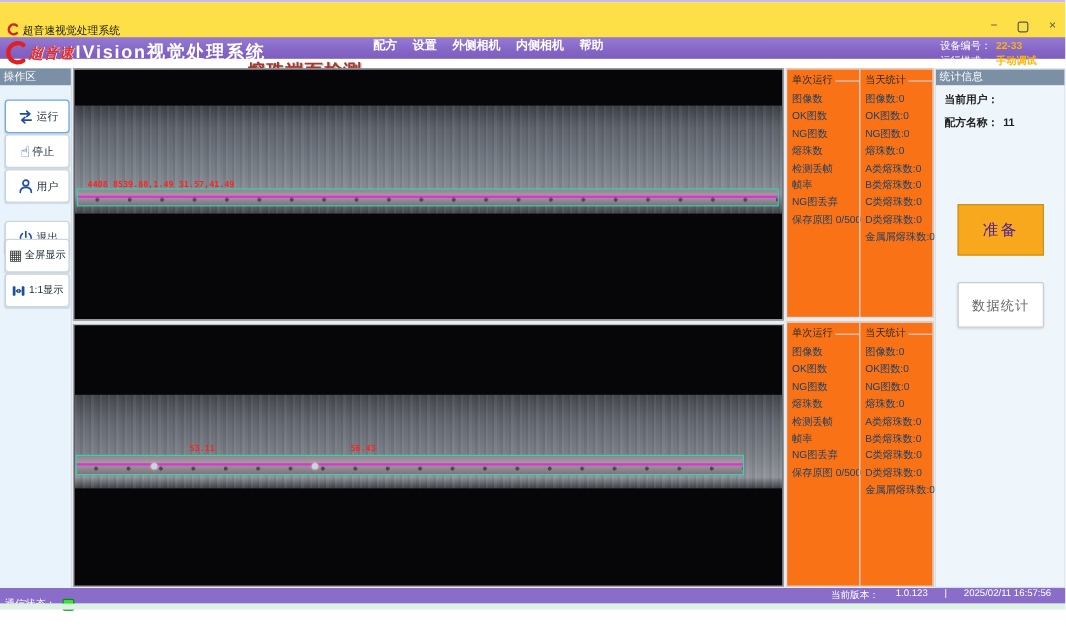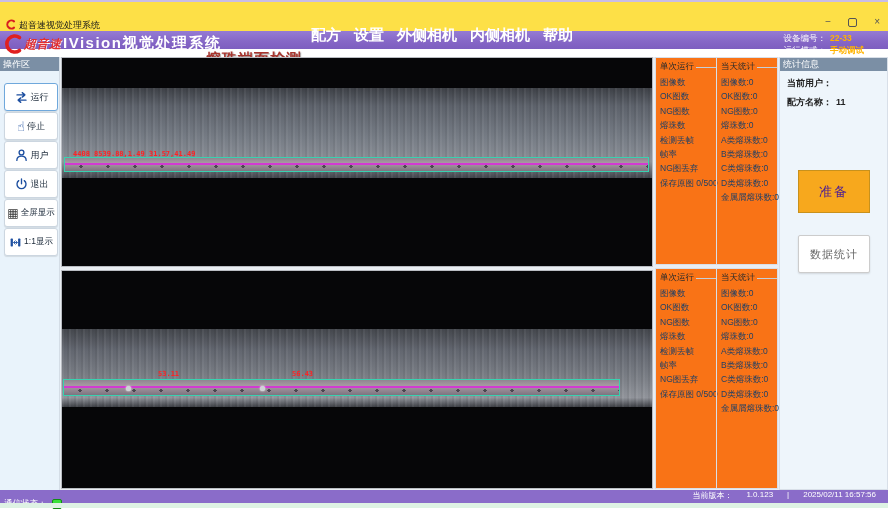--- a/index.html
+++ b/index.html
@@ -20,21 +20,21 @@
   .header { position:absolute; left:0; top:31px; width:100%; height:18px;
             background:linear-gradient(180deg,#957bd4 0%,#8566c6 60%,#7d5ec0 100%); }
   .logo { position:absolute; left:3px; top:2px; display:flex; align-items:center; gap:1px; }
   .logo-text { font-size:12px; font-weight:bold; font-style:italic; color:#e23030;
                text-shadow:0.5px 0.5px 0 #ffffff; letter-spacing:0.5px; }
   .app-title { position:absolute; left:63px; top:3px; font-size:15px; font-weight:bold; color:#ffffff;
                letter-spacing:1.5px; white-space:nowrap; }
   .subtitle { position:absolute; left:206px; top:19px; font-size:15px; font-weight:bold; color:#a8352e;
               text-shadow:1px 1px 1px rgba(0,0,0,0.35); letter-spacing:1px; }
   .menu { position:absolute; left:311px; bottom:4px; display:flex; gap:13px; }
-  .menu span { font-size:15px; font-weight:bold; color:#ffffff; cursor:default;margin-top:44px; }
+  .menu span { font-size:10px; font-weight:bold; color:#ffffff; cursor:default;margin-top:44px; }
   .header-info { position:absolute; right:8px; top:1px; font-size:8.5px; }
   .hi-row { display:flex; justify-content:flex-end; line-height:12px; }
   .hi-label { color:#ffffff; }
   .hi-value { color:#ffb400; font-weight:bold; width:50px; text-align:left; margin-left:4px; }
 
   
   .main { position:absolute; left:0; top:57px; width:100%; height:433px; background:#e9edf2; }
 
   
   .sidebar { position:absolute; left:0; top:0; width:60px; height:433px; background:#e9f3fb;
@@ -174,21 +174,21 @@
       </div>
 
       <div class="sbtn" style="top:84px;">
         <svg width="15" height="15" viewBox="0 0 20 20">
           <circle cx="10" cy="6" r="3.2" stroke="#1d4fa0" stroke-width="1.8" fill="none"></circle>
           <path d="M3.8 16.5 C3.8 12.8 6.5 10.8 10 10.8 C13.5 10.8 16.2 12.8 16.2 16.5" stroke="#1d4fa0" stroke-width="1.8" fill="none" stroke-linecap="round"></path>
         </svg>
         <span class="lbl">用户</span>
       </div>
 
-      <div class="sbtn" style="top:113px;">
+      <div class="sbtn" style="top:127px;">
         <svg width="15" height="15" viewBox="0 0 20 20">
           <path d="M10 2.5 V9" stroke="#1d4fa0" stroke-width="1.8" fill="none" stroke-linecap="round"></path>
           <path d="M6.3 4.8 A6 6 0 1 0 13.7 4.8" stroke="#1d4fa0" stroke-width="1.8" fill="none" stroke-linecap="round"></path>
         </svg>
         <span class="lbl">退出</span>
       </div>
 
       <div class="sbtn" style="top:142px;">
         <span class="glyph-icon dither">▦</span>
         <span class="lbl small">全屏显示</span>

